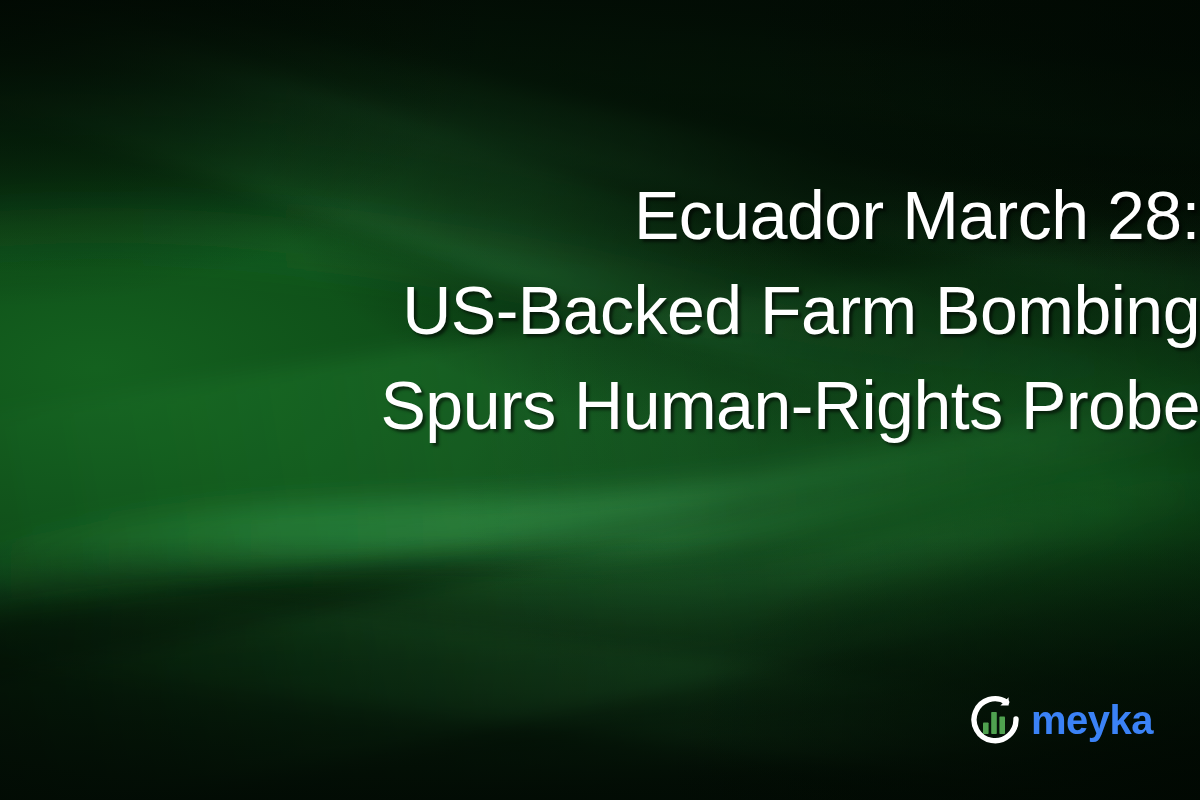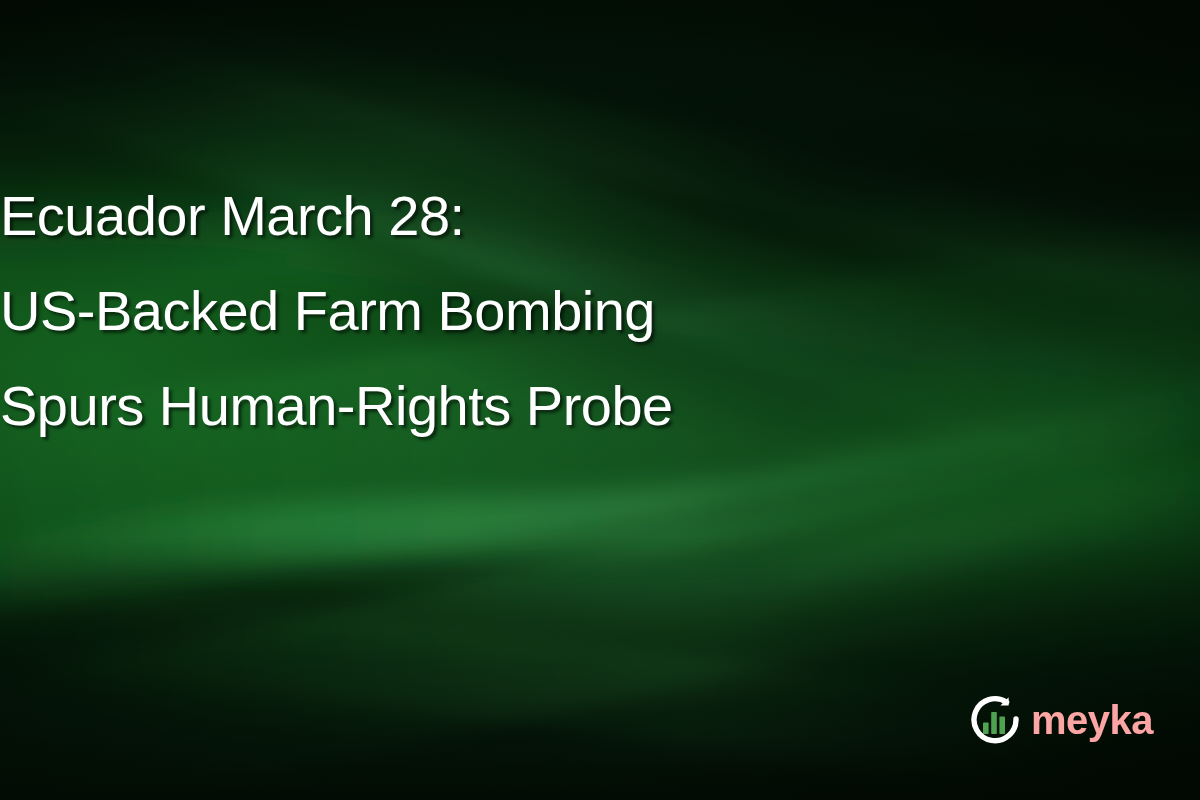--- a/index.html
+++ b/index.html
@@ -123,23 +123,23 @@
     mix-blend-mode: multiply;
     opacity: .9;
   }
 
   
   .headline {
     position: absolute;
     left: 0;
     right: 0;
     top: 168px;
-    text-align: left;
+    text-align: right;
     color: #ffffff;
-    font-size: 56px;
+    font-size: 68px;
     line-height: 95px;
     font-weight: 400;
     letter-spacing: -0.5px;
     text-shadow: 3px 3px 3px rgba(0,0,0,0.55);
     white-space: pre-line;
   }
 
   
   .logo {
     position: absolute;
@@ -148,21 +148,21 @@
     display: flex;
     align-items: center;
     gap: 9px;
   }
   .logo-mark {
     width: 54px;
     height: 54px;
     display: block;
   }
   .logo-text {
-    color: #fca5a5;
+    color: #3b82f6;
     font-size: 40px;
     font-weight: 700;
     letter-spacing: -0.5px;
     line-height: 1;
     margin-top: 1px;
   }
 </style>
 </head>
 <body>
 

